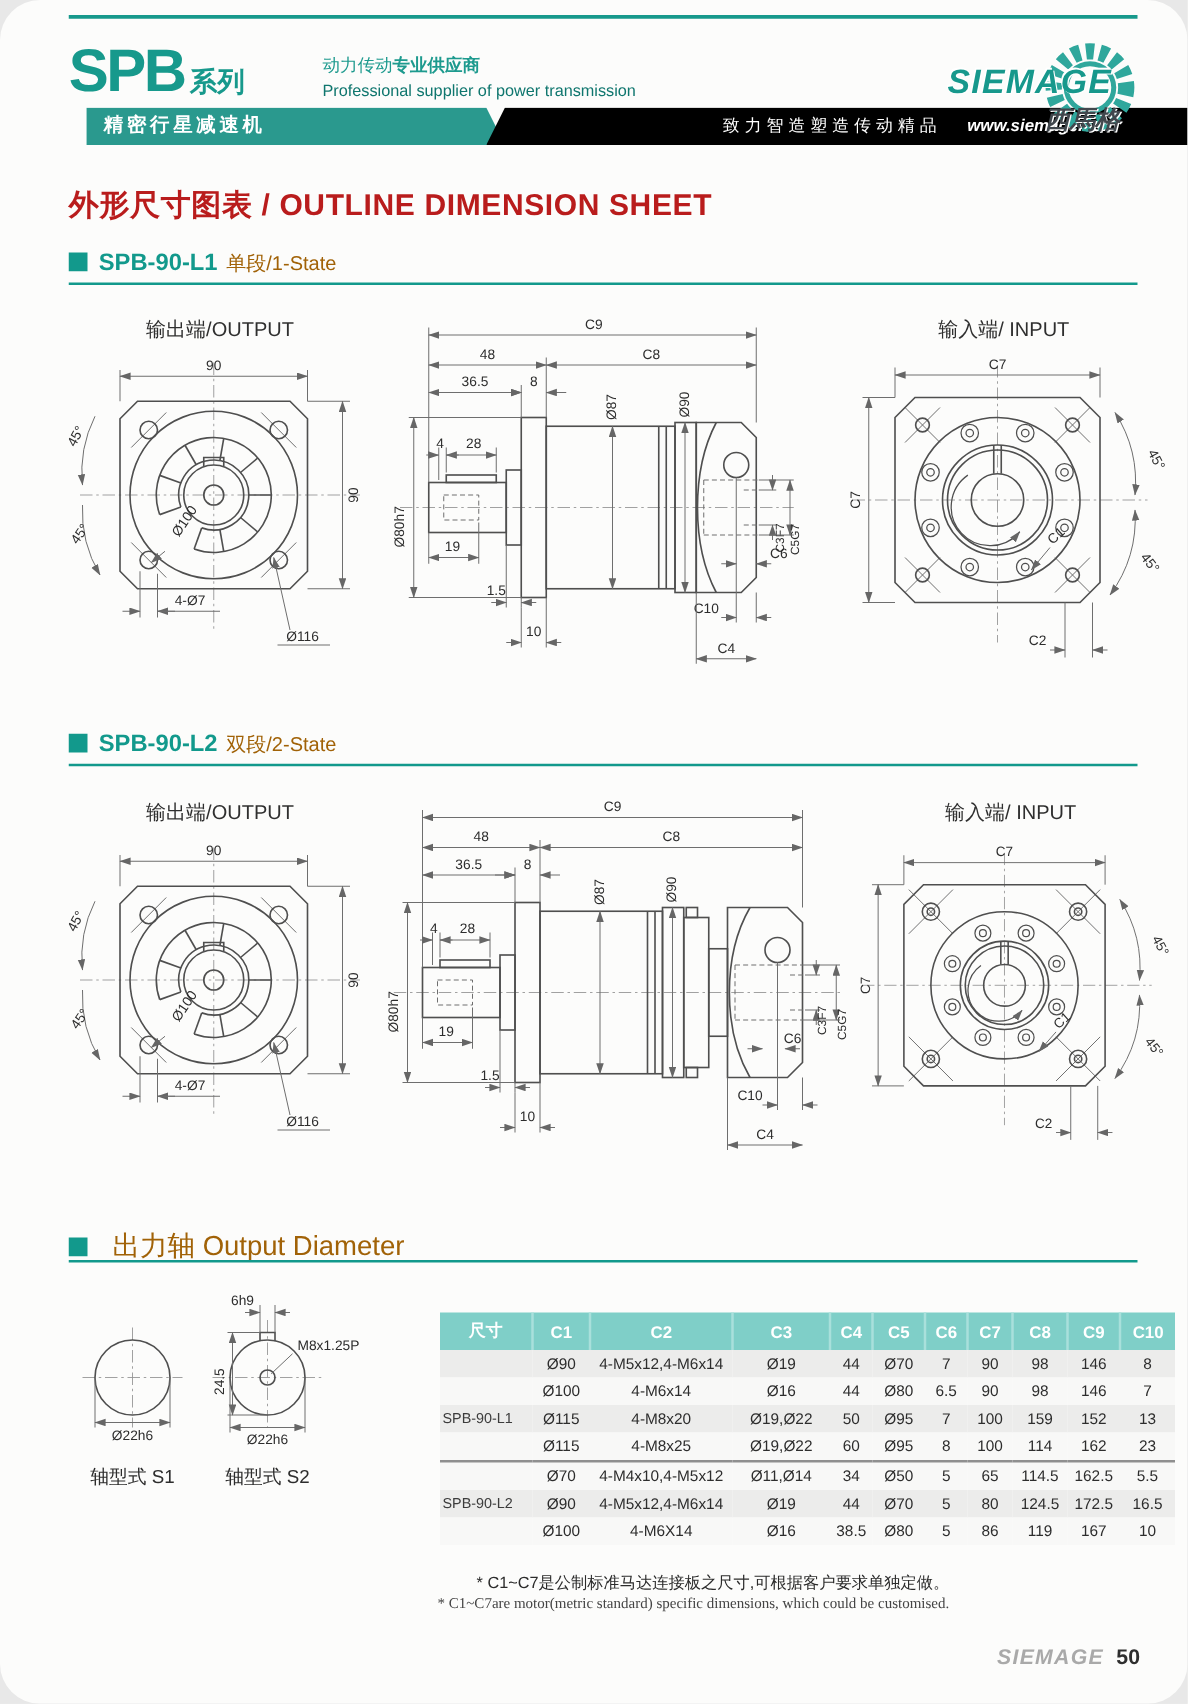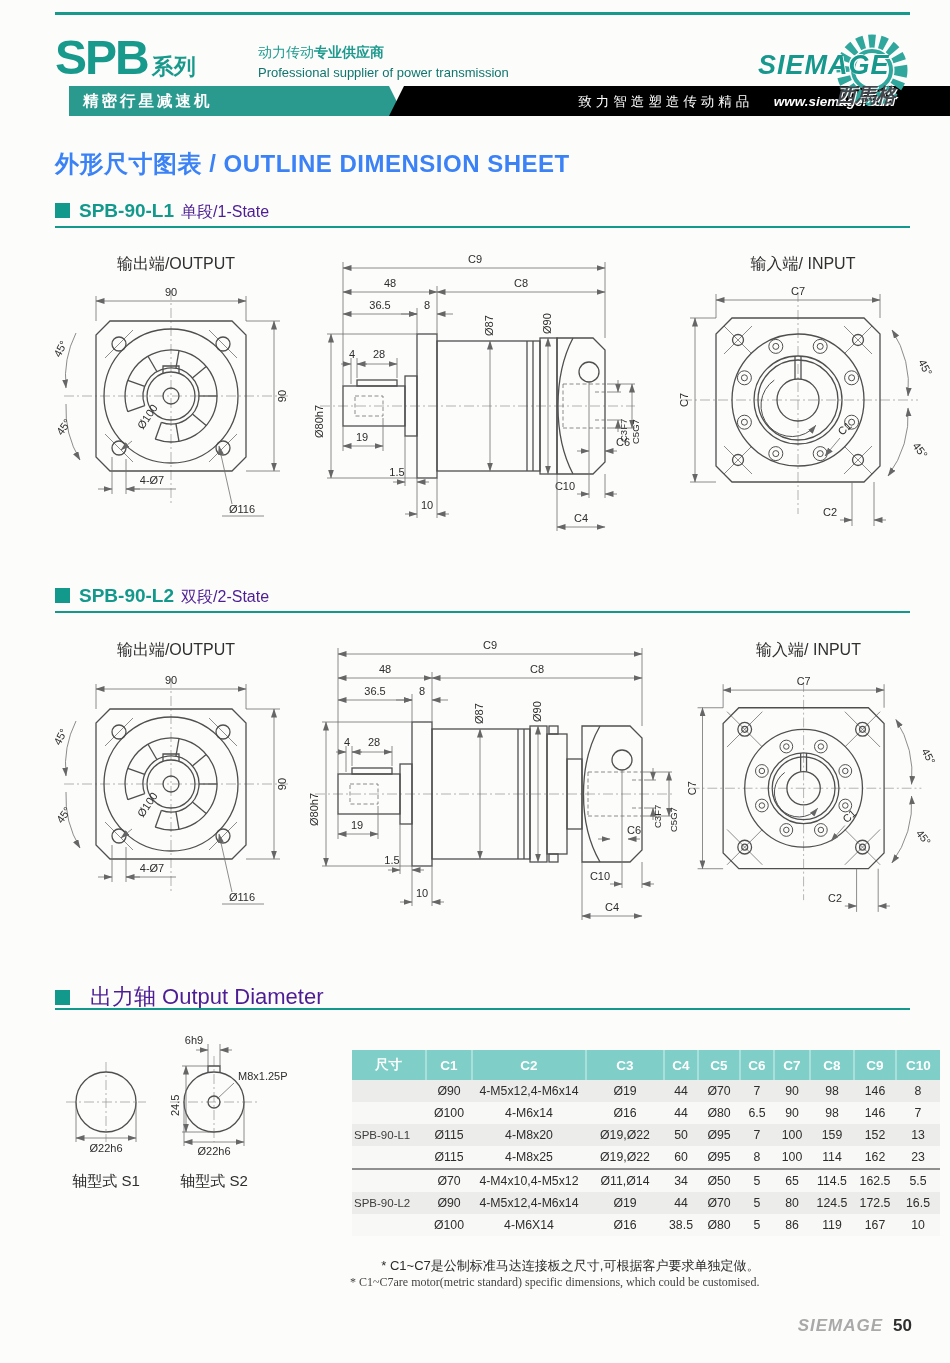--- a/index.html
+++ b/index.html
@@ -1,17 +1,17 @@
 <!DOCTYPE html>
 <html><head>
 <meta charset="utf-8">
 <style>
   html,body{margin:0;padding:0;background:#e8e8e8;}
   #page{position:relative;width:950px;height:1363px;background:#fcfcfb;margin:0 auto;
-        font-family:"Liberation Sans",sans-serif;overflow:hidden;}
+        font-family:"Liberation Sans",sans-serif;overflow:hidden;border-radius:32px;}
   .abs{position:absolute;}
   
   .top-rule{left:55px;top:12px;width:855px;height:3px;background:#17998c;}
   .spb{left:55px;top:30px;color:#17998c;white-space:nowrap;}
   .spb .big{font-size:48px;font-weight:bold;letter-spacing:-2px;}
   .spb .suf{font-size:22px;font-weight:bold;margin-left:4px;}
   .tagline{left:258px;top:44px;color:#1d9a8e;}
   .tagline .t1{font-size:14px;}
   .tagline .t1 b{font-weight:bold;}
   .tagline .t2{font-size:13px;margin-top:3px;color:#0f766e;}
@@ -23,25 +23,25 @@
           clip-path:polygon(15px 0,100% 0,100% 100%,0 100%);color:#fff;text-align:right;
           line-height:30px;padding-right:97px;box-sizing:border-box;white-space:nowrap;}
   .b-light .slogan{font-size:13.5px;letter-spacing:4px;}
   .b-light .site{font-size:13.5px;font-weight:bold;font-style:italic;margin-left:16px;letter-spacing:0;}
   .logo{left:758px;top:26px;width:156px;height:90px;}
   .logo .brand{position:absolute;left:0;top:24px;font-size:27px;font-weight:bold;font-style:italic;
           color:#17988c;letter-spacing:1px;text-shadow:1px 1px 0 #fff,-1px -1px 0 #fff;}
   .logo .brandcn{position:absolute;left:78px;top:56px;font-size:20px;font-weight:bold;font-style:italic;
           color:#41474d;font-family:"Liberation Serif",serif;text-shadow:1px 1px 0 #fff;}
   
-  .page-title{left:55px;top:148px;font-size:24px;font-weight:bold;color:#3b82f6;letter-spacing:.5px;}
+  .page-title{left:55px;top:148px;font-size:24px;font-weight:bold;color:#b91c1c;letter-spacing:.5px;}
   .sec{left:55px;height:24px;white-space:nowrap;}
   .sec .sq{display:inline-block;width:15px;height:15px;background:#12998c;margin-right:9px;vertical-align:-1px;}
   .sec .code{font-weight:bold;font-size:19px;color:#12998c;}
-  .sec .stage{font-size:16px;color:#4c1d95;margin-left:7px;}
+  .sec .stage{font-size:16px;color:#a16207;margin-left:7px;}
   .rule{left:55px;width:855px;height:2px;background:#12998c;}
   .dlabel{font-size:16px;color:#2f2f2f;text-align:center;}
   
   svg .ln{fill:none;stroke:#4f4f4f;stroke-width:1.3px;}
   svg .ln2{fill:none;stroke:#4f4f4f;stroke-width:1px;}
   svg .cl{stroke:#949494;stroke-width:.7px;stroke-dasharray:10 3 2 3;fill:none;}
   svg .tn{stroke:#6e6e6e;stroke-width:.8px;fill:none;}
   svg .hd{stroke:#6e6e6e;stroke-width:.8px;stroke-dasharray:4 2.5;fill:none;}
   svg text{fill:#2d2d2d;font-family:"Liberation Sans",sans-serif;font-size:11px;}
   svg text.sm{font-size:9.5px;}

